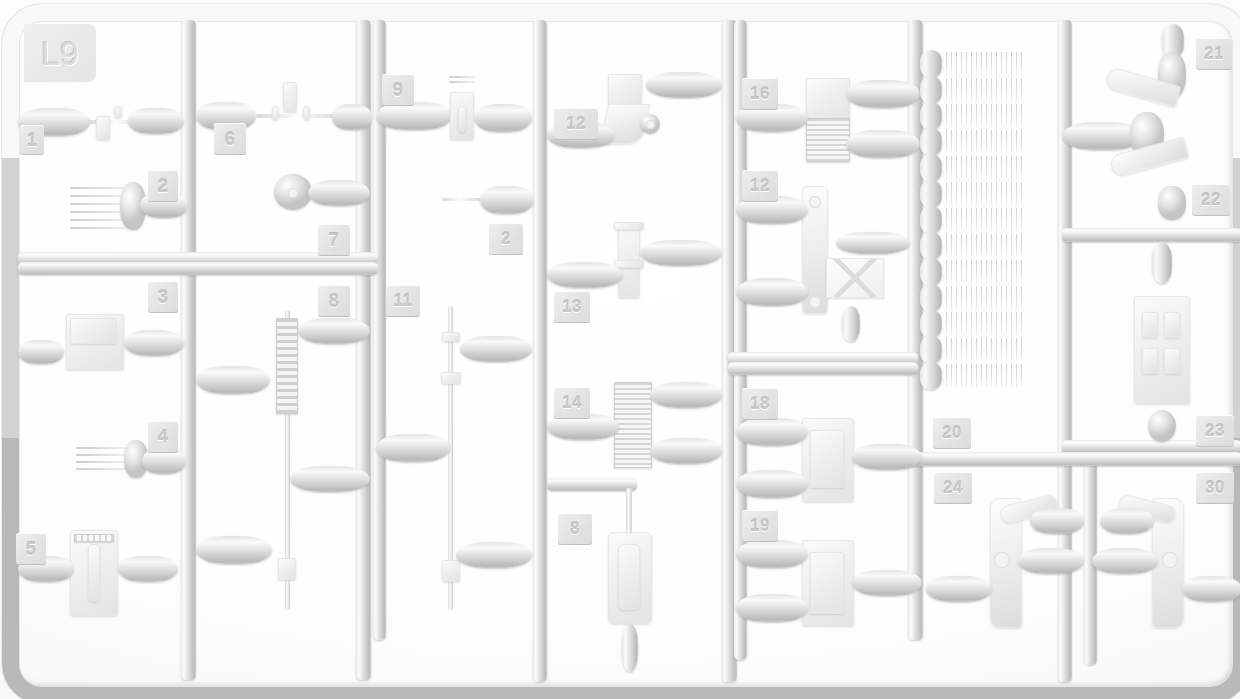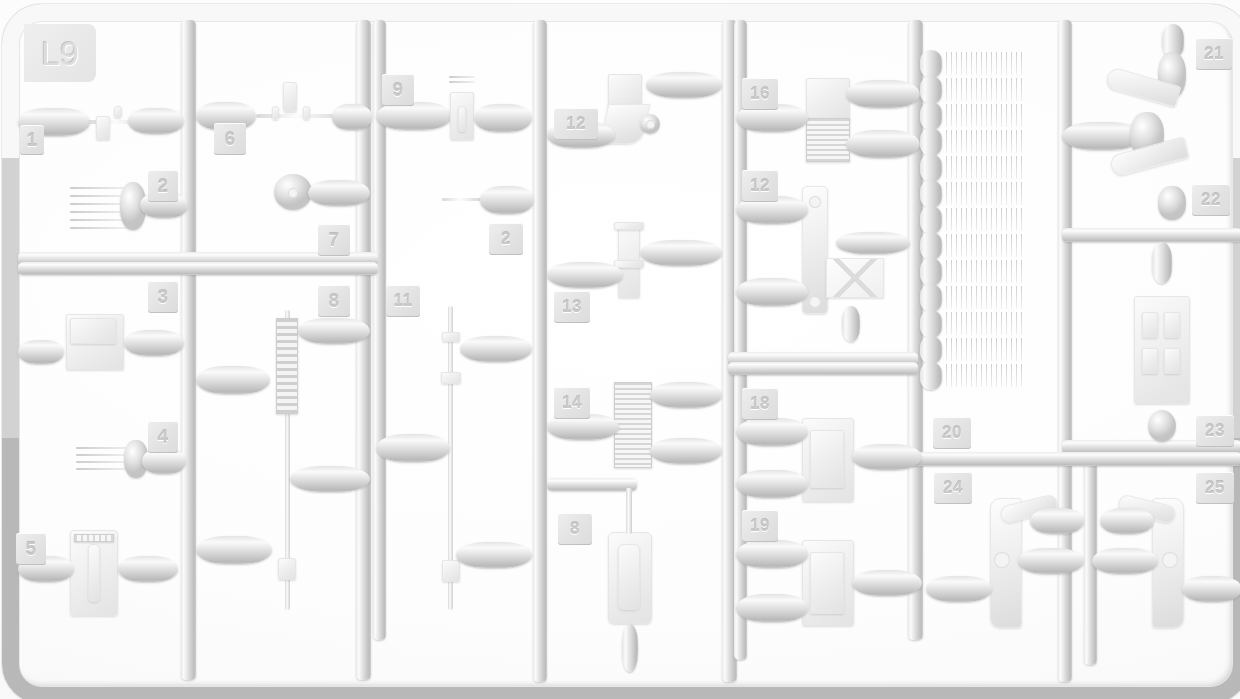--- a/index.html
+++ b/index.html
@@ -640,17 +640,17 @@
       <div class="tab" style="left: 1192px; top: 184px; width: 38px; height: 32px; font-size: 17px;">
         <span>22</span>
       </div>
       <div class="tab" style="left: 1196px; top: 415px; width: 38px; height: 32px; font-size: 17px;">
         <span>23</span>
       </div>
       <div class="tab" style="left: 934px; top: 472px; width: 38px; height: 32px; font-size: 17px;">
         <span>24</span>
       </div>
       <div class="tab" style="left: 1196px; top: 472px; width: 38px; height: 32px; font-size: 17px;">
-        <span>25</span>
+        <span>30</span>
       </div>
     </div>
 
 </div>
 
 </body></html>

